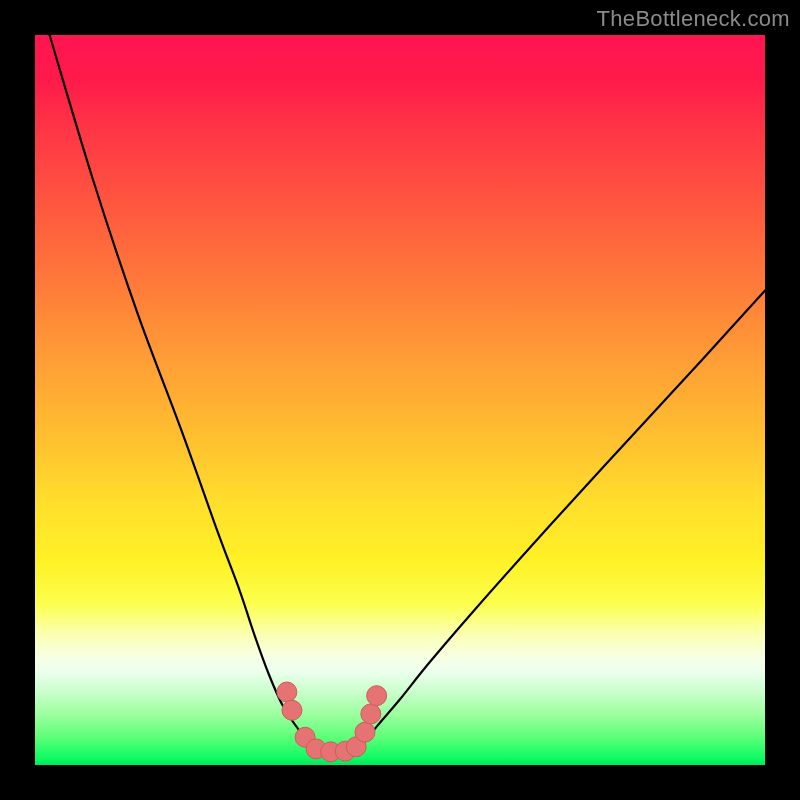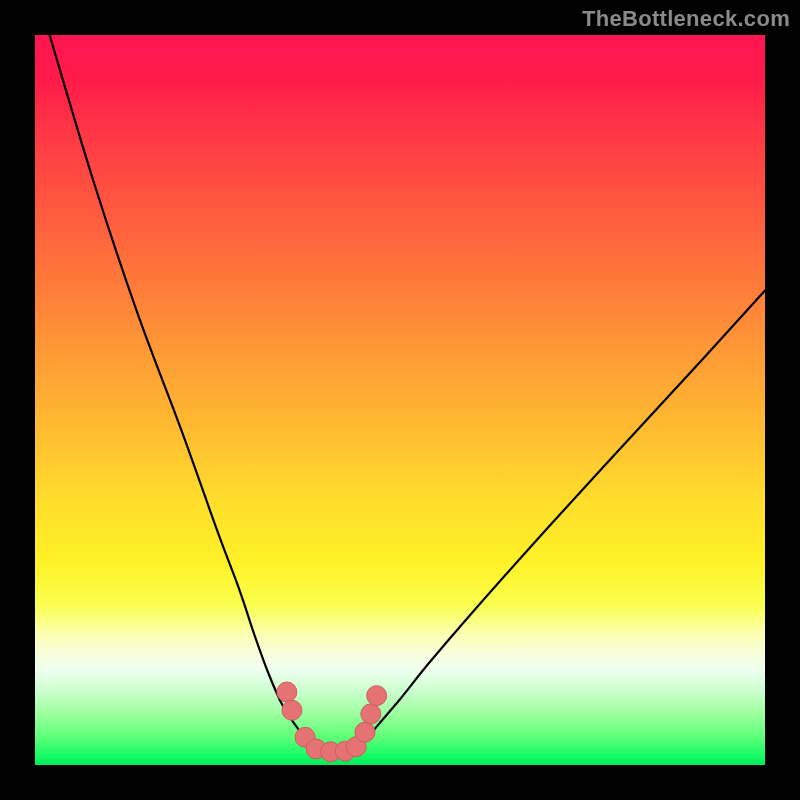--- a/index.html
+++ b/index.html
@@ -47,21 +47,21 @@
       #10fb63 99%,
       #00e85b 100%
     );
   }
   .watermark {
     position: absolute;
     top: 6px;
     right: 10px;
     color: #8a8a8a;
     font-size: 22px;
-    font-weight: 700;
+    font-weight: 400;
     letter-spacing: 0.3px;
   }
   svg.curves {
     position: absolute;
     left: 0;
     top: 0;
     width: 730px;
     height: 730px;
     overflow: visible;
   }

